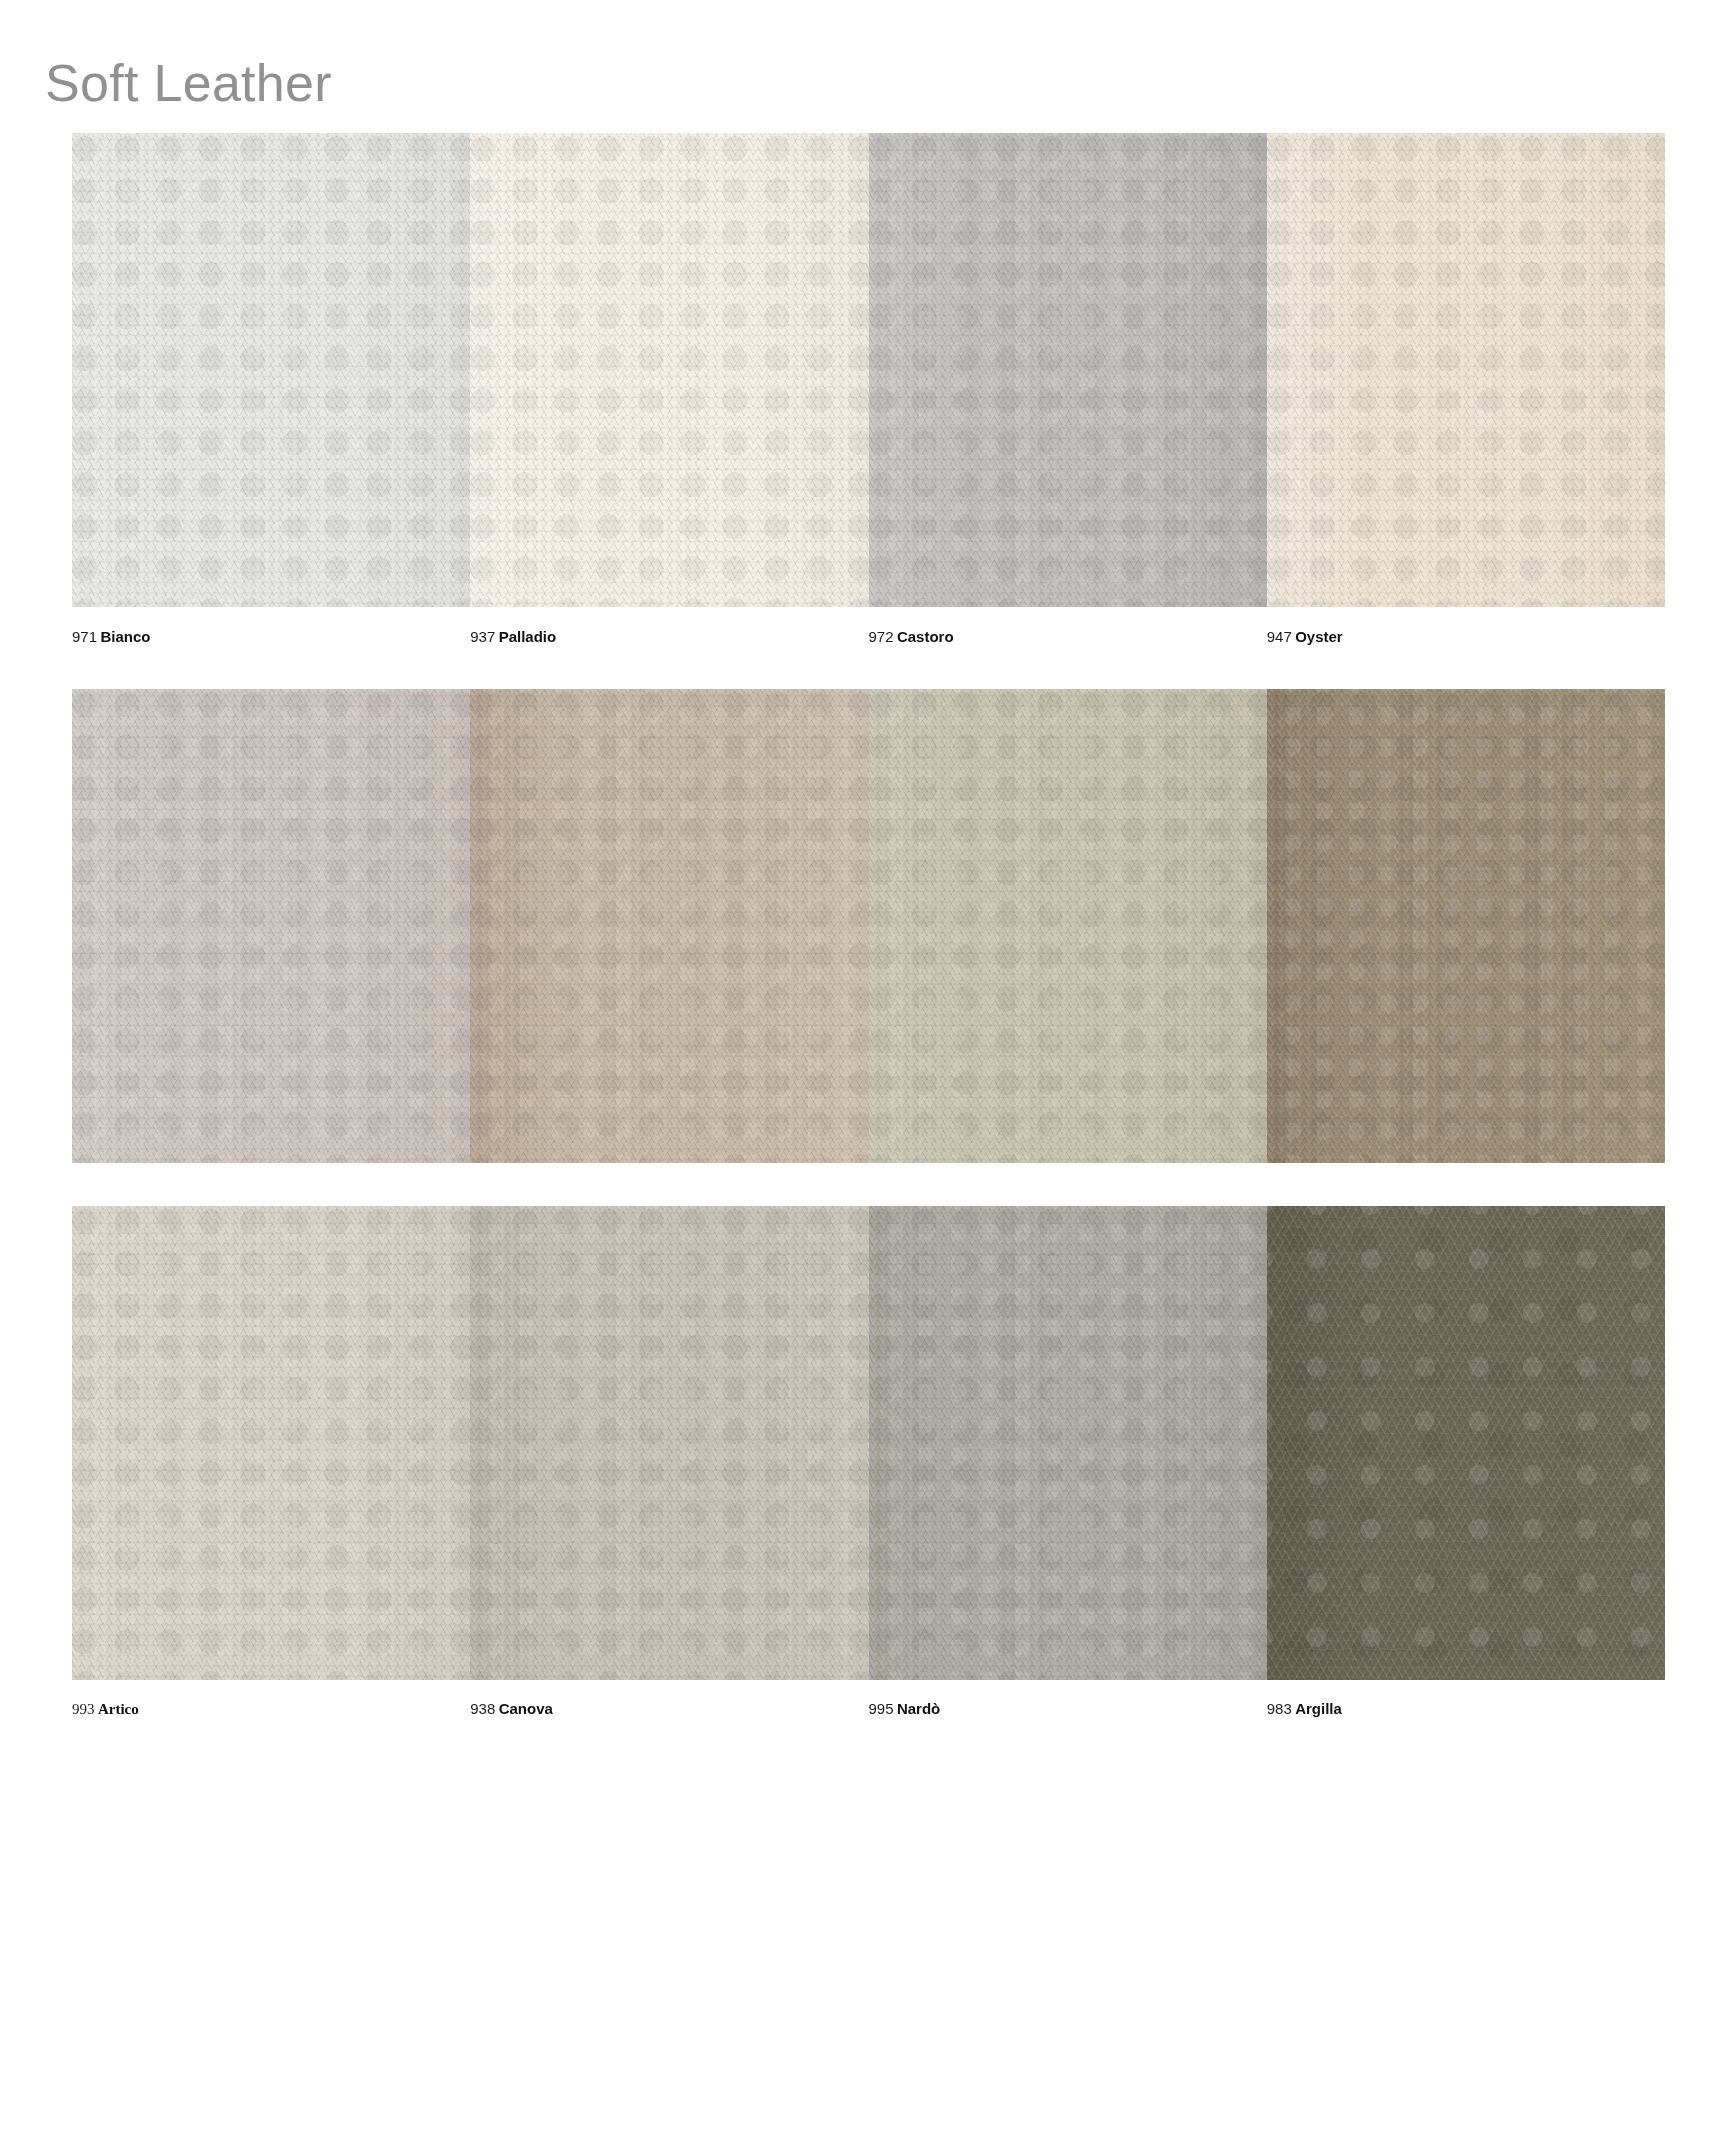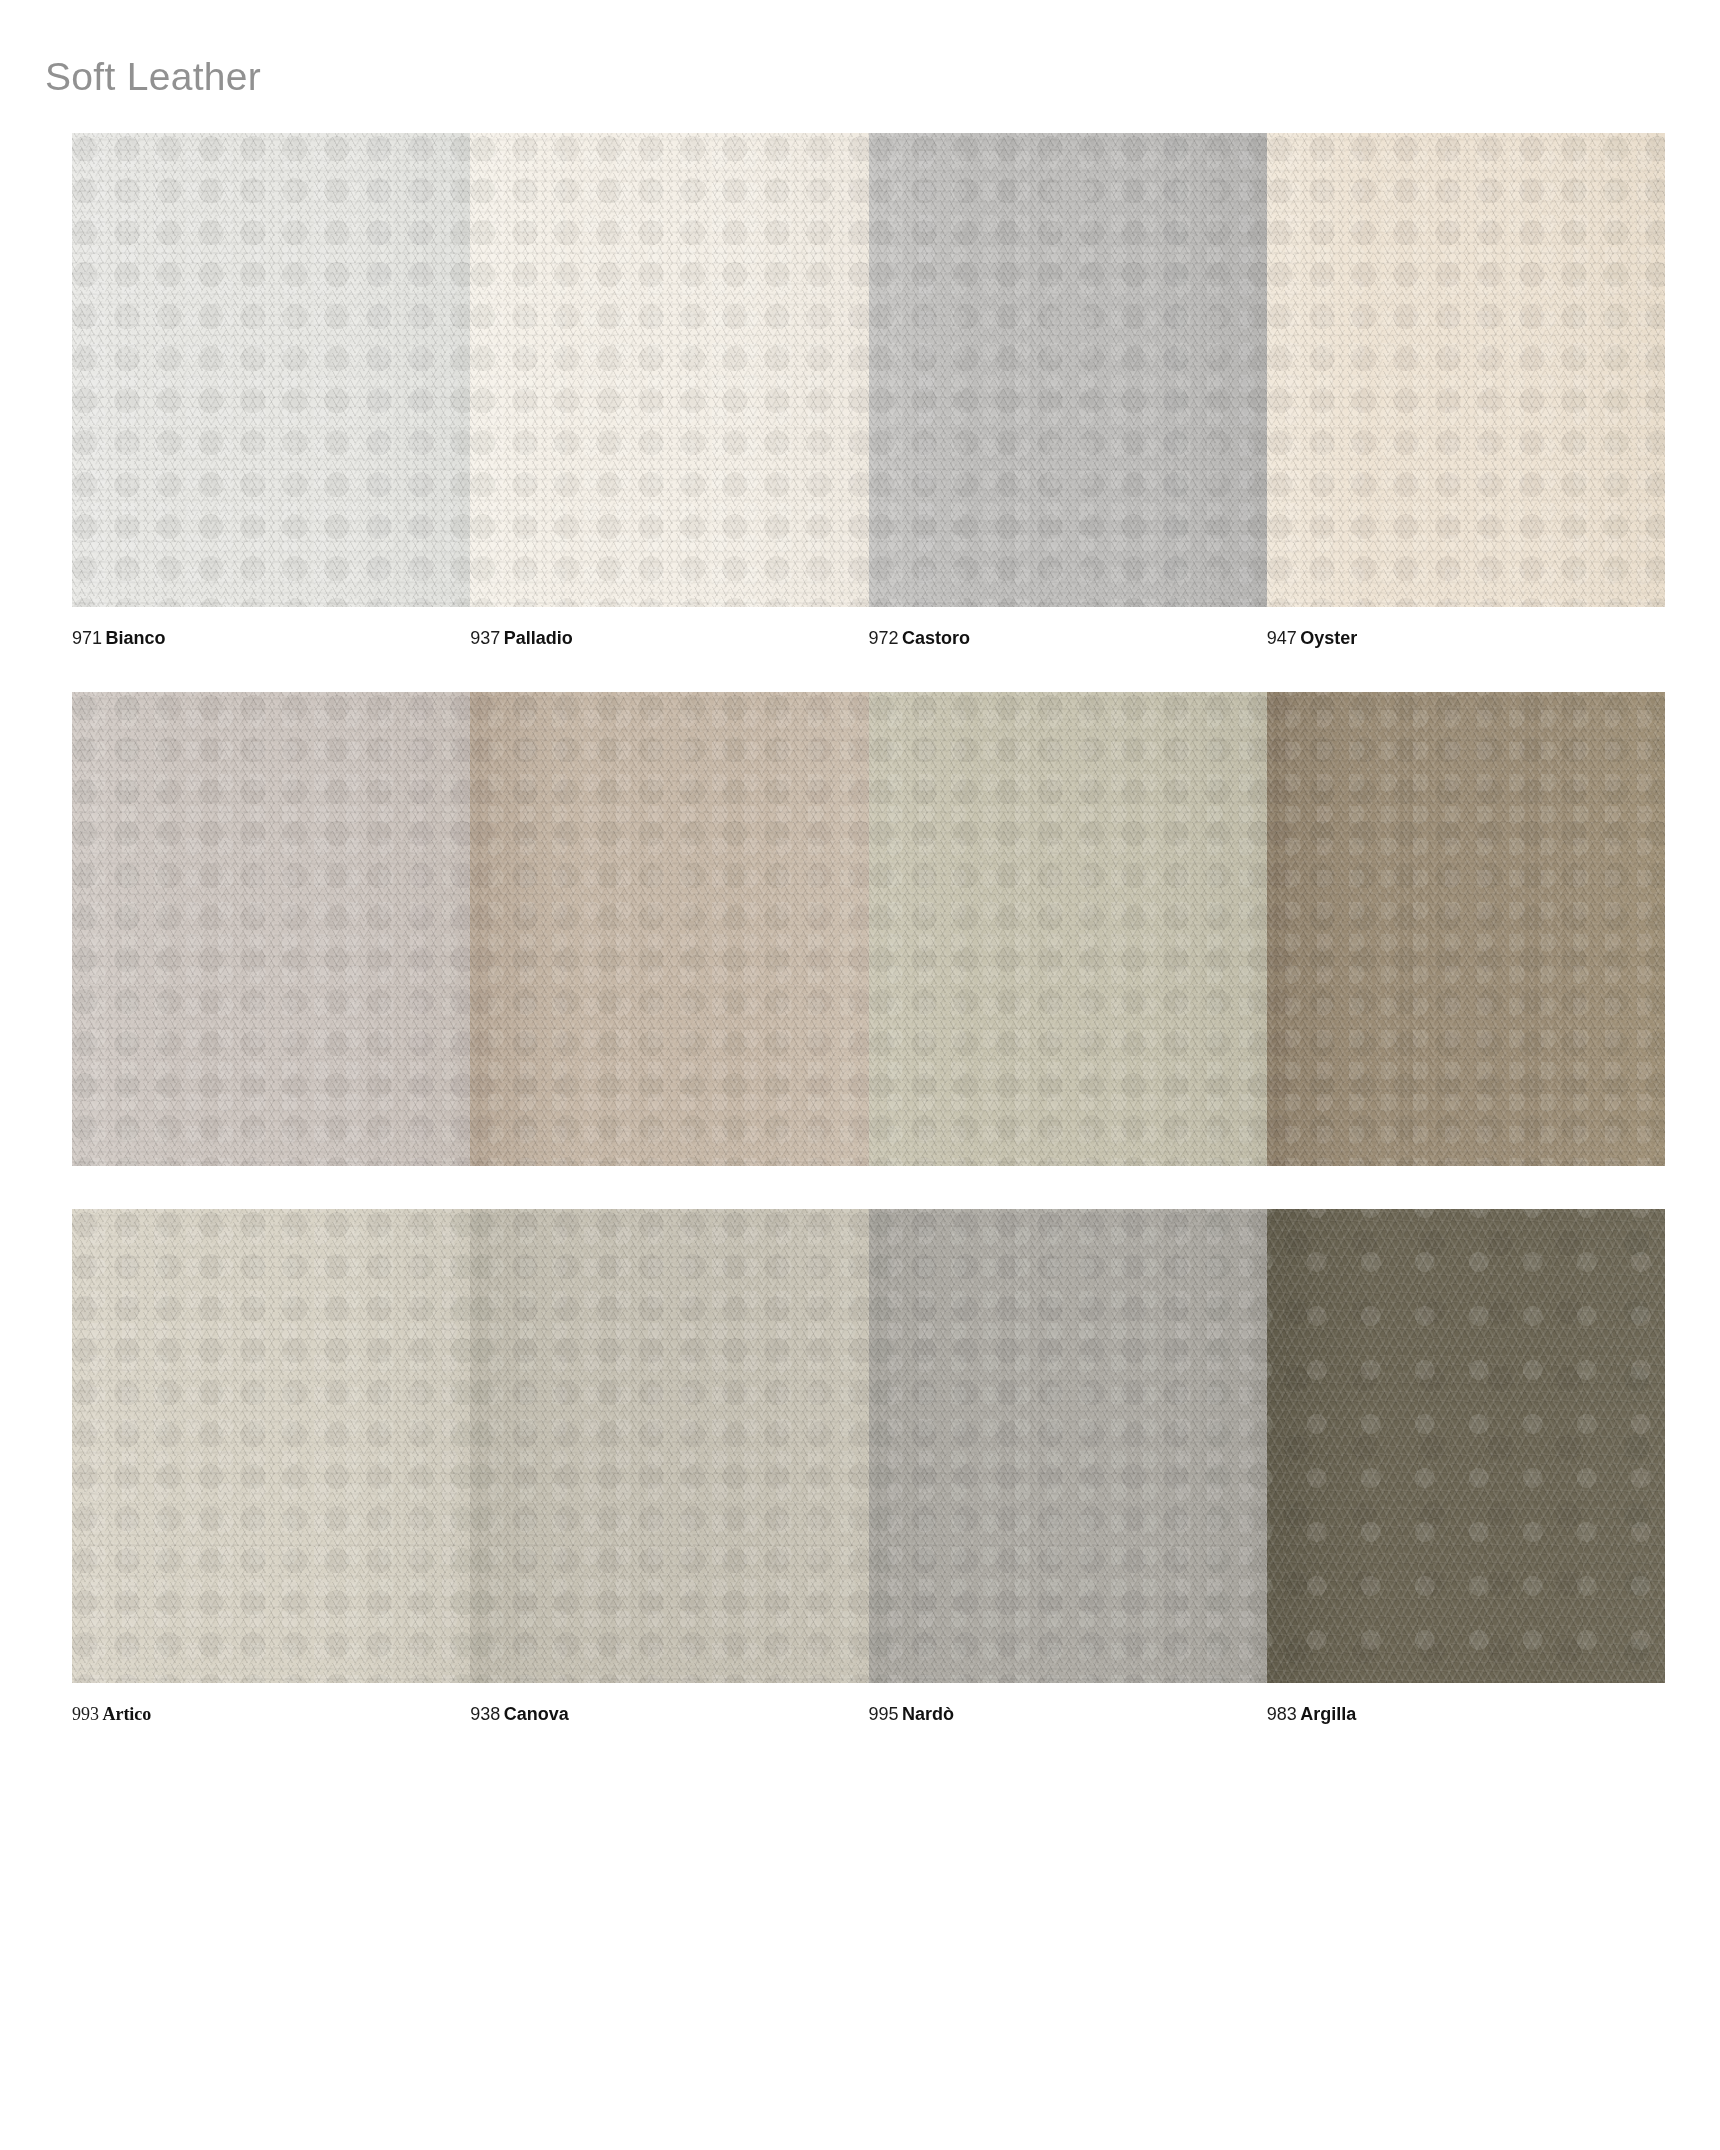--- a/index.html
+++ b/index.html
@@ -21,21 +21,21 @@
     width: 1721px;
     height: 2151px;
     background: #ffffff;
     box-sizing: border-box;
   }
 
   .page-title {
     position: absolute;
     left: 45px;
     top: 57px;
-    font-size: 39px;
+    font-size: 52px;
     font-weight: 400;
     letter-spacing: 0.3px;
     color: #919191;
     line-height: 1;
     white-space: nowrap;
   }
 
   .swatch-rows {
     position: absolute;
     left: 72px;
@@ -105,21 +105,21 @@
   }
 
   .caption-row {
     display: flex;
     width: 1593px;
     margin-top: 20.7px;
   }
 
   .caption-cell {
     flex: 1 1 0;
-    font-size: 18px;
+    font-size: 15px;
     line-height: 1.2;
     color: #1c1c1c;
     white-space: nowrap;
   }
 
   .caption-code {
     font-weight: 400;
     color: #1c1c1c;
   }
 

